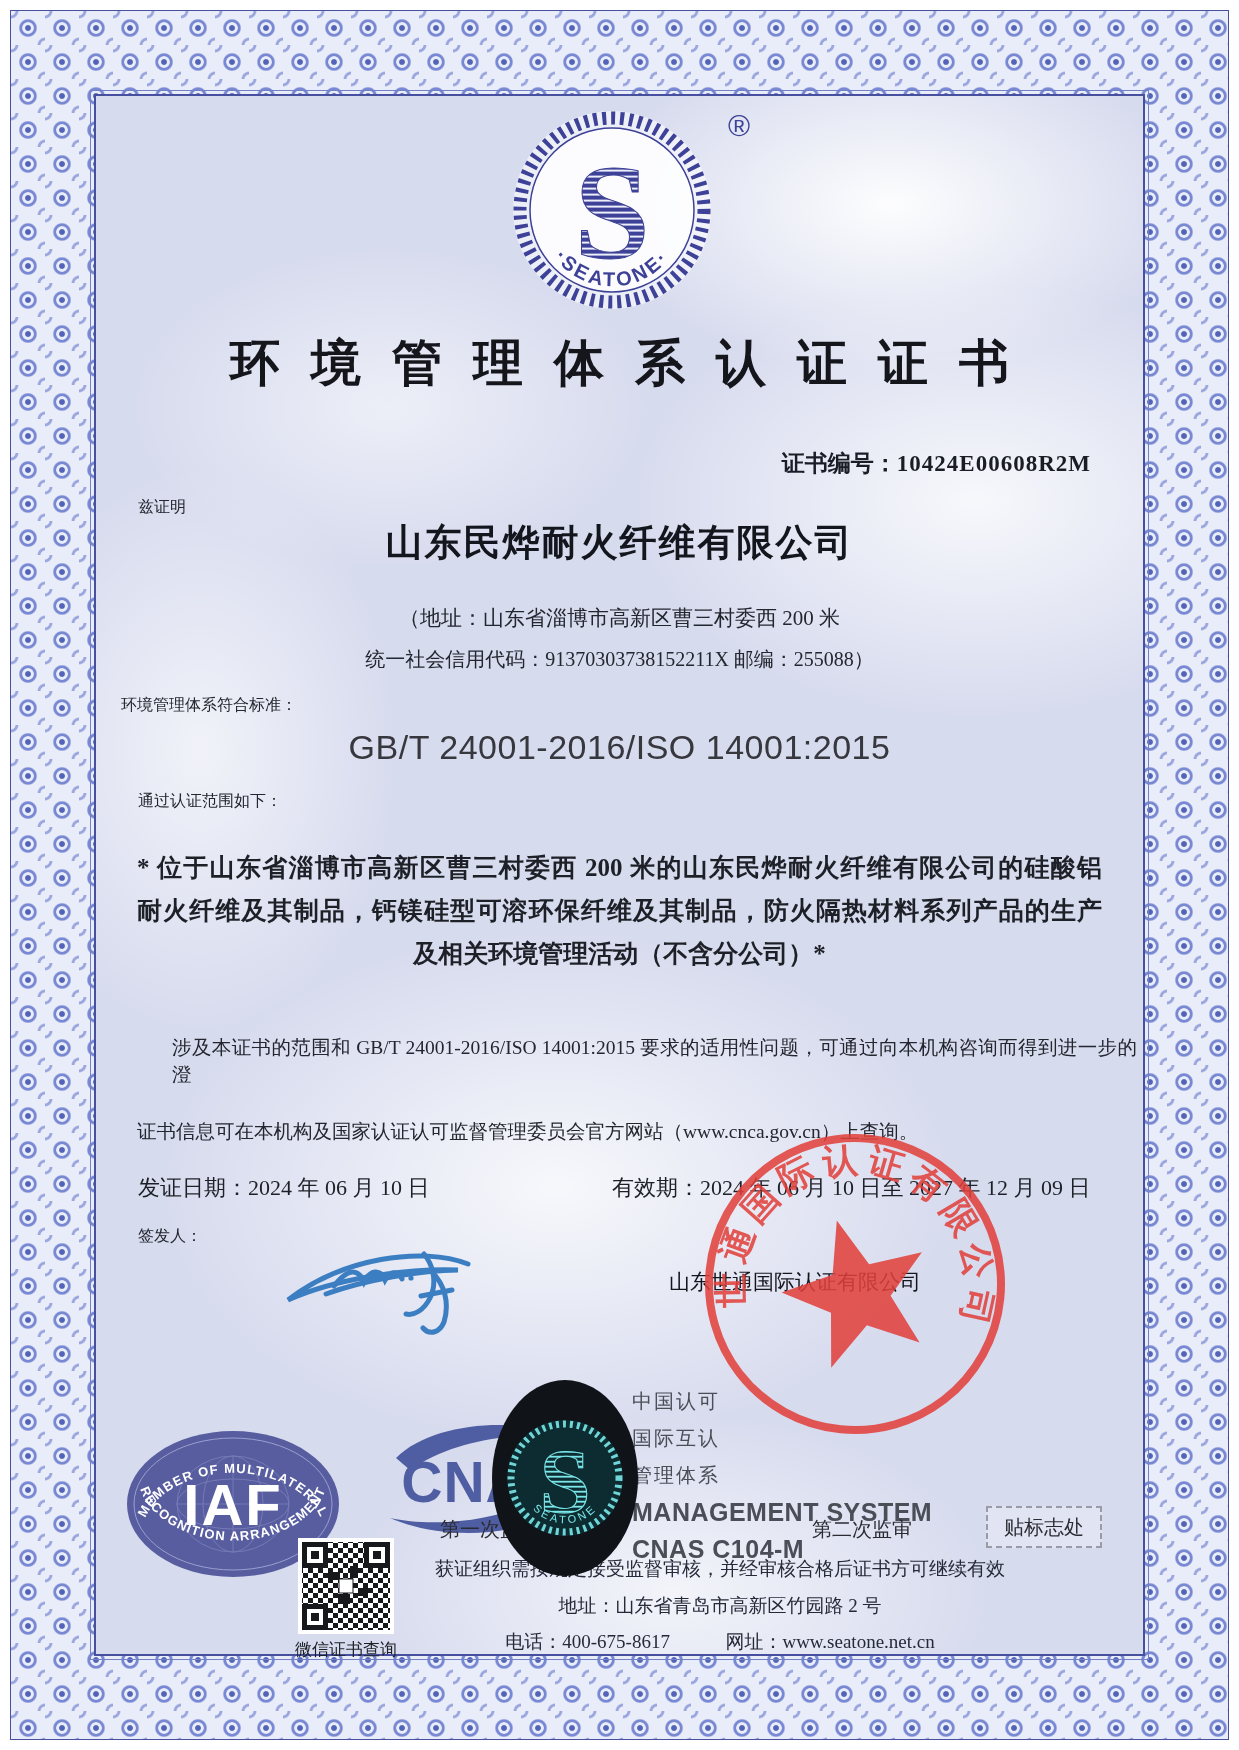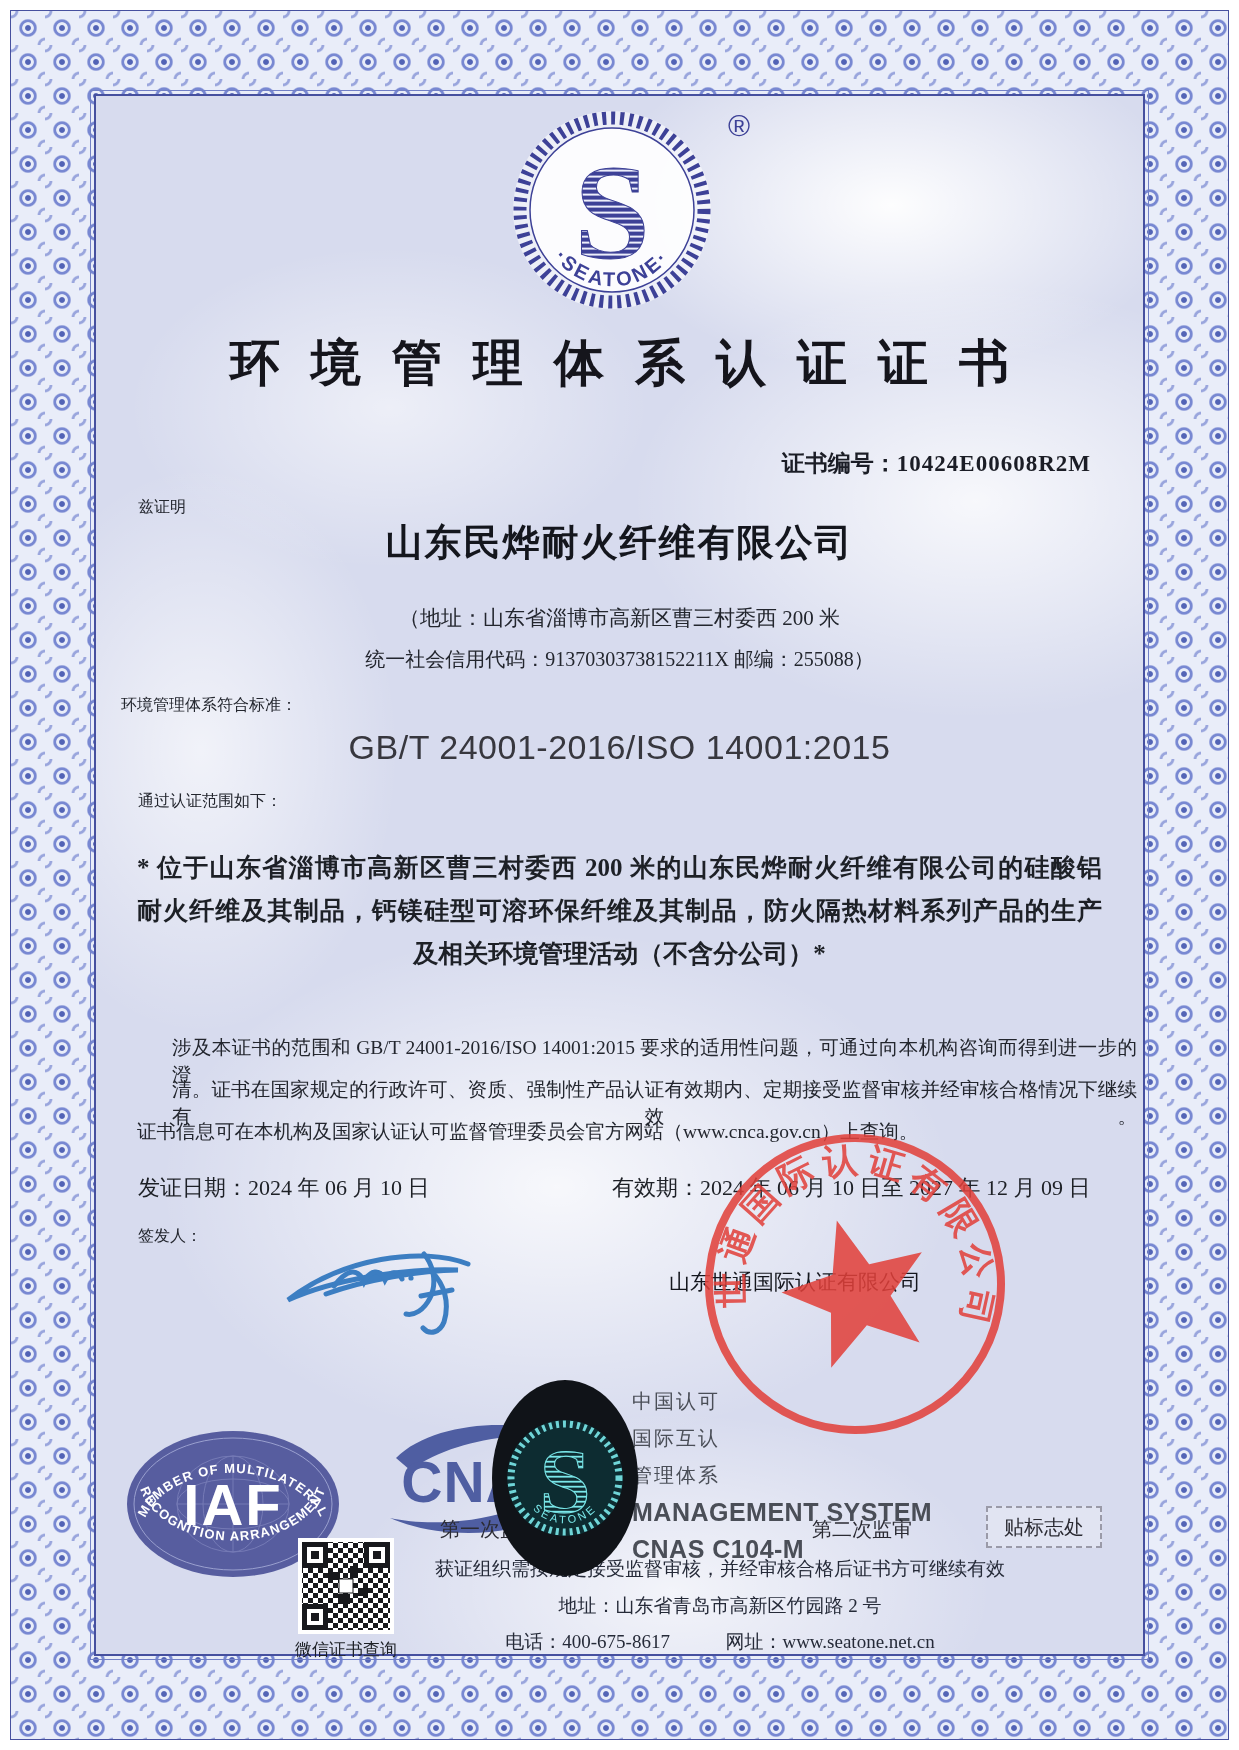--- a/index.html
+++ b/index.html
@@ -119,21 +119,20 @@
 
   <div class="abs lbl stdintro">环境管理体系符合标准：</div>
   <div class="abs stdcode">GB/T 24001-2016/ISO 14001:2015</div>
   <div class="abs lbl scopeintro">通过认证范围如下：</div>
 
   <div class="abs scope j" style="top:846px;">* 位于山东省淄博市高新区曹三村委西 200 米的山东民烨耐火纤维有限公司的硅酸铝</div>
   <div class="abs scope j" style="top:889px;">耐火纤维及其制品，钙镁硅型可溶环保纤维及其制品，防火隔热材料系列产品的生产</div>
   <div class="abs scope c" style="top:932px;">及相关环境管理活动（不含分公司）*</div>
 
   <div class="abs note j" style="top:1034px;">涉及本证书的范围和 GB/T 24001-2016/ISO 14001:2015 要求的适用性问题，可通过向本机构咨询而得到进一步的澄</div>
-  <div class="abs note j" style="top:1076px;">清。证书在国家规定的行政许可、资质、强制性产品认证有效期内、定期接受监督审核并经审核合格情况下继续有效。</div>
   <div class="abs note" style="top:1118px;">证书信息可在本机构及国家认证认可监督管理委员会官方网站（www.cnca.gov.cn）上查询。</div>
 
   <div class="abs dates issuefld">发证日期：2024 年 06 月 10 日</div>
   <div class="abs dates validfld">有效期：2024 年 06 月 10 日至 2027 年 12 月 09 日</div>
   <div class="abs lbl signer">签发人：</div>
 
   <div class="abs" style="left:272px;top:1238px;width:215px;height:105px;">
     <svg width="215" height="105" viewBox="0 0 215 105">
       <g fill="none" stroke="#3c7ec2" stroke-width="5" stroke-linecap="round">
         <path d="M196 26 C 150 8, 70 20, 16 62 C 60 42, 130 30, 186 32 C 150 32, 92 42, 54 56"></path>

